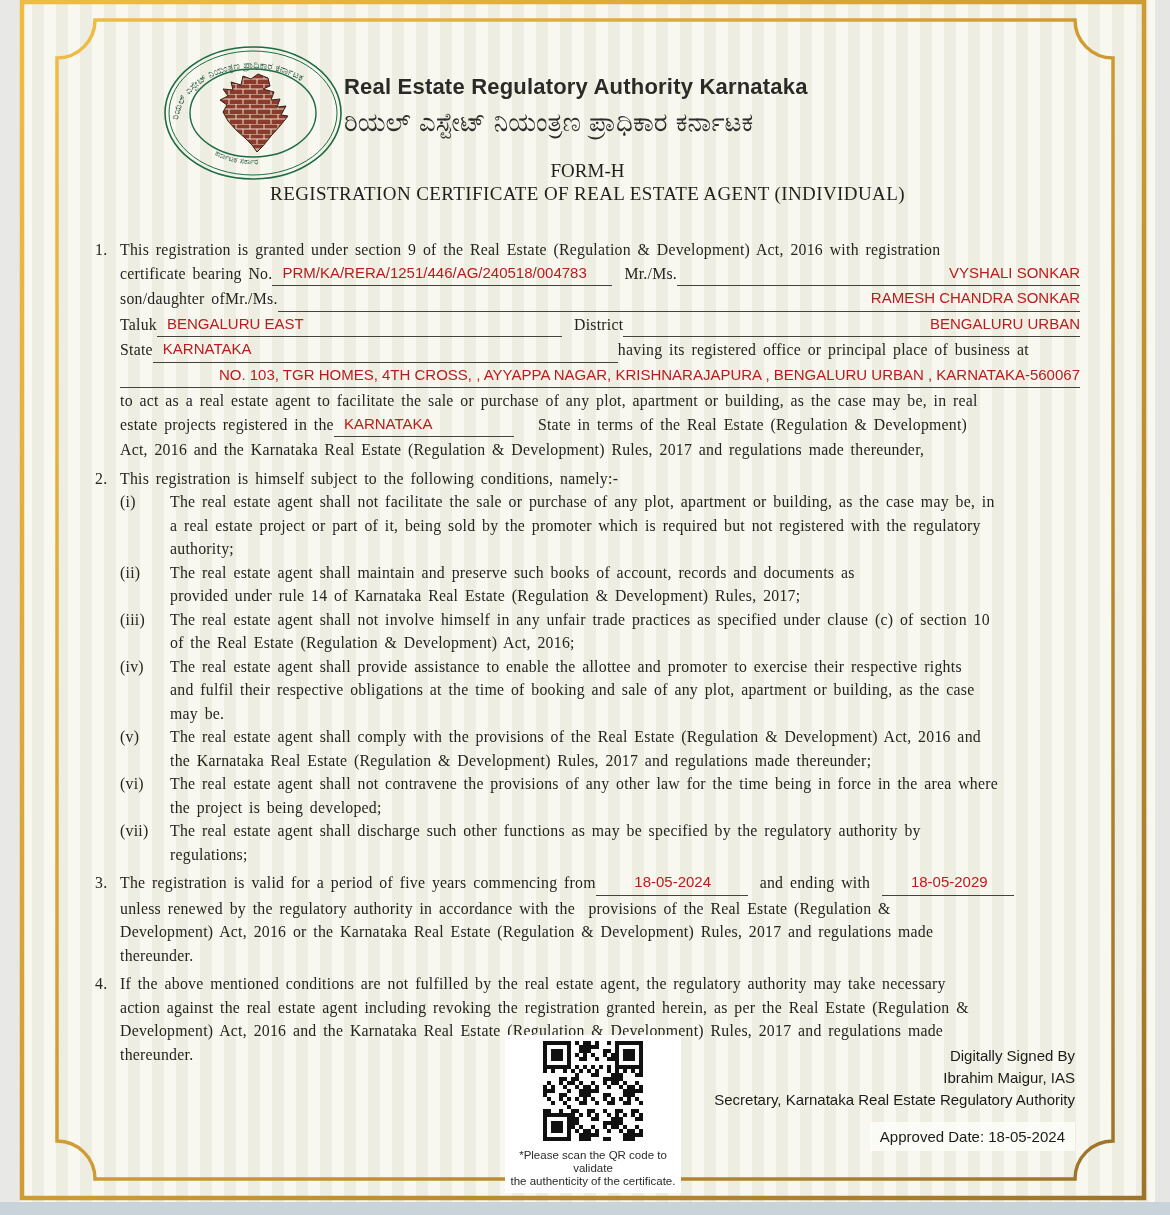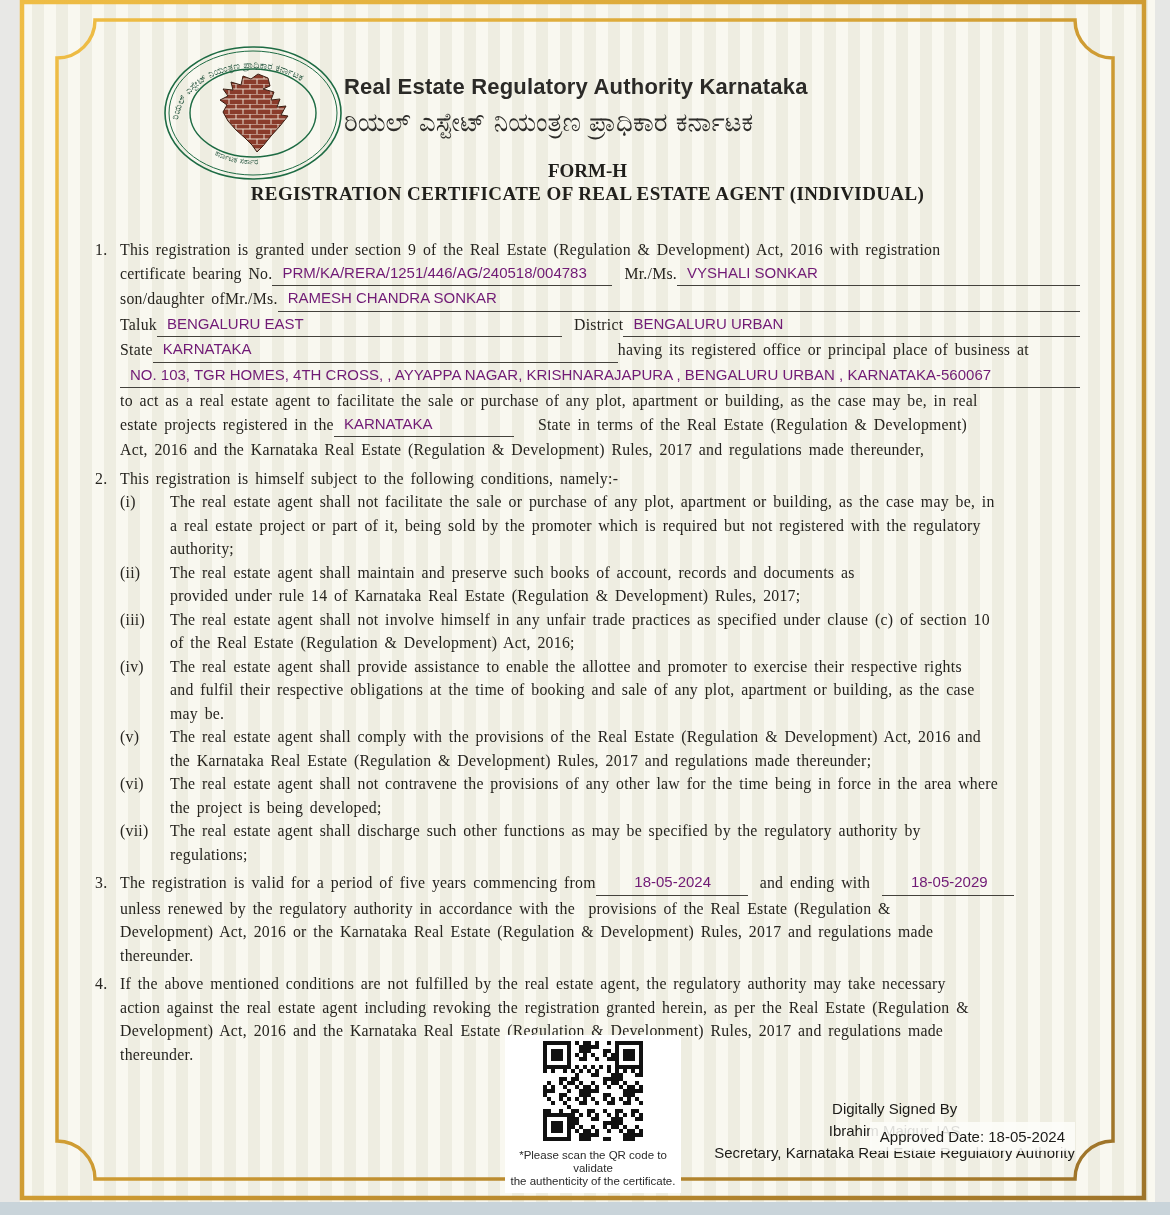--- a/index.html
+++ b/index.html
@@ -11,48 +11,48 @@
   .edge-right{position:absolute;left:1155px;top:0;width:15px;height:1215px;background:#e6e7e5;}
   .edge-bottom{position:absolute;left:0;top:1202px;width:1170px;height:13px;background:#c9d4da;}
   .frame{position:absolute;left:0;top:0;pointer-events:none;}
 
   
   .logo{position:absolute;left:162px;top:44px;width:182px;height:138px;}
   .title-block{position:absolute;left:344px;top:70px;width:720px;}
   .title-en{font-family:"Liberation Sans",sans-serif;font-weight:bold;font-size:22px;color:#2b2a27;letter-spacing:.2px;line-height:34px;}
   .title-kn{font-family:"DejaVu Sans",sans-serif;font-size:26px;color:#2e2d2a;line-height:36px;}
   .form-head{position:absolute;left:20px;top:160px;width:1135px;text-align:center;color:#201f1b;}
-  .form-no{font-size:19px;font-weight:bold;line-height:22px;}
+  .form-no{font-size:19px;font-weight:normal;line-height:22px;}
   .sub-rule{font-size:18px;font-weight:bold;line-height:21px;}
-  .cert-title{font-size:19px;font-weight:bold;letter-spacing:.4px;line-height:23px;}
+  .cert-title{font-size:19px;font-weight:normal;letter-spacing:.4px;line-height:23px;}
 
   
   .doc-body{position:absolute;left:95px;top:238px;width:985px;color:#26241f;
     font-size:15.8px;line-height:23.5px;letter-spacing:.25px;word-spacing:2.5px;}
   .clause{display:grid;grid-template-columns:25px 1fr;}
   .clause-num{color:#26241f;}
   .cl-line{display:flex;align-items:baseline;white-space:nowrap;}
   .pre{white-space:pre-wrap;}
   .field{font-family:"Liberation Sans",sans-serif;font-size:15px;letter-spacing:0;word-spacing:0;
-    color:#701a75;border-bottom:1.5px solid #44423c;display:inline-block;white-space:nowrap;
+    color:#b91c1c;border-bottom:1.5px solid #44423c;display:inline-block;white-space:nowrap;
     padding:0 0 1px 10px;transform:translateY(-1px);}
-  .fill{flex:1 1 auto;}
+  .fill{flex:1 1 auto;text-align:right;}
   .w330{width:330px;} .w395{width:395px;} .w455{width:455px;} .w170{width:170px;}
   .center{text-align:center;padding-left:2px;}
   .w150{width:150px;} .w130{width:130px;}
   .gap{display:inline-block;width:12px;}
   .conds{margin-left:25px;}
   .cond{display:grid;grid-template-columns:50px 1fr;}
   .mt6{margin-top:5px;}
 
   
   .qr-block{position:absolute;left:505px;top:1035px;width:176px;background:#ffffff;
     text-align:center;padding:6px 0 5px 0;}
   .qr-caption{font-family:Liberation Sans, sans-serif;font-size:11.5px;line-height:13px;color:#2a2a2a;margin-top:4px;}
-  .sign-block{position:absolute;right:95px;top:1098px;text-align:center;
+  .sign-block{position:absolute;right:95px;top:1045px;text-align:right;
     font-family:"Liberation Sans",sans-serif;font-size:15px;line-height:22px;color:#1c1b18;}
   .approved{position:absolute;right:95px;top:1122px;font-family:"Liberation Sans",sans-serif;
     font-size:15px;color:#1c1b18;background:rgba(253,253,249,.85);padding:6px 10px;}
 </style>
 </head>
 <body>
 
 <div class="page">
   <div class="paper"></div>
   <div class="edge-left"></div>

